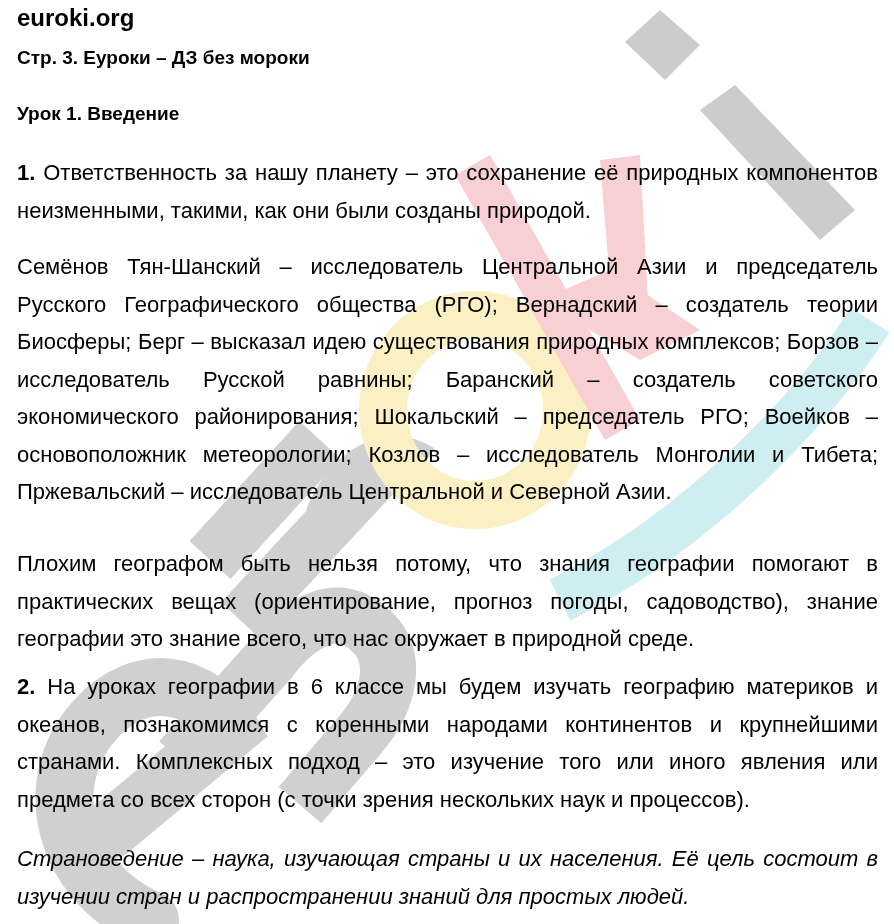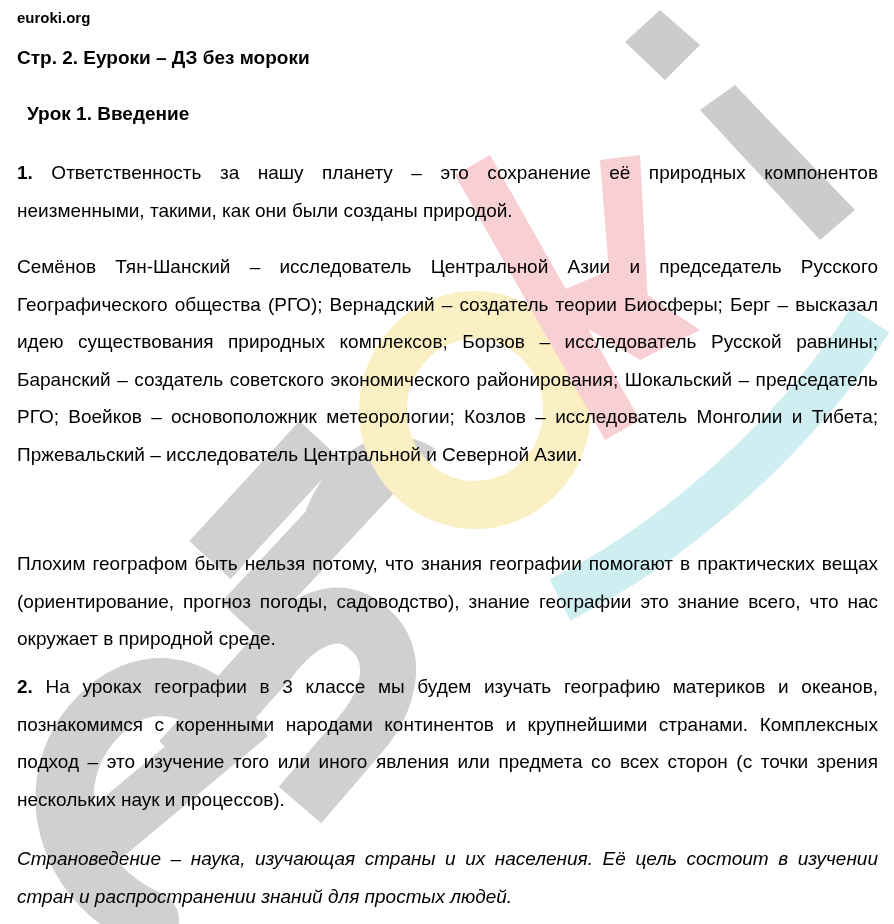--- a/index.html
+++ b/index.html
@@ -26,47 +26,46 @@
     }
     .page {
       position: relative;
       z-index: 1;
       padding: 0 16px 0 17px;
     }
     .site {
       position: absolute;
       left: 17px;
       top: 6px;
-      font-size: 15px;
+      font-size: 24px;
       font-weight: bold;
       line-height: 24px;
       text-align: right;
     }
     .page-title {
       position: absolute;
       left: 17px;
       top: 46px;
       font-size: 19px;
       font-weight: bold;
       line-height: 24px;
     }
     .lesson-title {
       position: absolute;
       left: 17px;
       top: 102px;
       font-size: 19px;
       font-weight: bold;
       line-height: 24px;
-      margin-left: 10px;
     }
     .para {
       position: absolute;
       left: 17px;
       width: 861px;
-      font-size: 19px;
+      font-size: 22px;
       line-height: 37.5px;
       text-align: justify;
       margin: 0;
     }
     .para .num {
       font-weight: bold;
     }
   </style>
 </head>
 <body>
@@ -102,25 +101,25 @@
   </g>
 
   <g fill="#cccccc">
     <polygon points="625,42 660,10 700,45 665,80"></polygon>
     <polygon points="700,110 735,85 855,210 820,240"></polygon>
   </g>
 </svg>
 
 <div class="page">
   <div class="site">euroki.org</div>
-  <div class="page-title">Стр. 2. Еуроки – ДЗ без мороки</div>
+  <div class="page-title">Стр. 3. Еуроки – ДЗ без мороки</div>
   <div class="lesson-title">Урок 1. Введение</div>
 
   <p class="para" style="top:154px;"><span class="num">1.</span><span> Ответственность за нашу планету – это сохранение её природных компонентов неизменными, такими, как они были созданы природой.</span></p>
 
   <p class="para" style="top:248px;"><span>Семёнов Тян-Шанский – исследователь Центральной Азии и председатель Русского Географического общества (РГО); Вернадский – создатель теории Биосферы; Берг – высказал идею существования природных комплексов; Борзов – исследователь Русской равнины; Баранский – создатель советского экономического районирования; Шокальский – председатель РГО; Воейков – основоположник метеорологии; Козлов – исследователь Монголии и Тибета; Пржевальский – исследователь Центральной и Северной Азии.</span></p>
 
   <p class="para" style="top:545px;"><span>Плохим географом быть нельзя потому, что знания географии помогают в практических вещах (ориентирование, прогноз погоды, садоводство), знание географии это знание всего, что нас окружает в природной среде.</span></p>
 
-  <p class="para" style="top:668px;"><span class="num">2.</span><span> На уроках географии в 3 классе мы будем изучать географию материков и океанов, познакомимся с коренными народами континентов и крупнейшими странами. Комплексных подход – это изучение того или иного явления или предмета со всех сторон (с точки зрения нескольких наук и процессов).</span></p>
+  <p class="para" style="top:668px;"><span class="num">2.</span><span> На уроках географии в 6 классе мы будем изучать географию материков и океанов, познакомимся с коренными народами континентов и крупнейшими странами. Комплексных подход – это изучение того или иного явления или предмета со всех сторон (с точки зрения нескольких наук и процессов).</span></p>
 
   <p class="para" style="top:840px;font-style:italic;"><span>Страноведение – наука, изучающая страны и их населения. Её цель состоит в изучении стран и распространении знаний для простых людей.</span></p>
 </div>
 
 </body></html>

